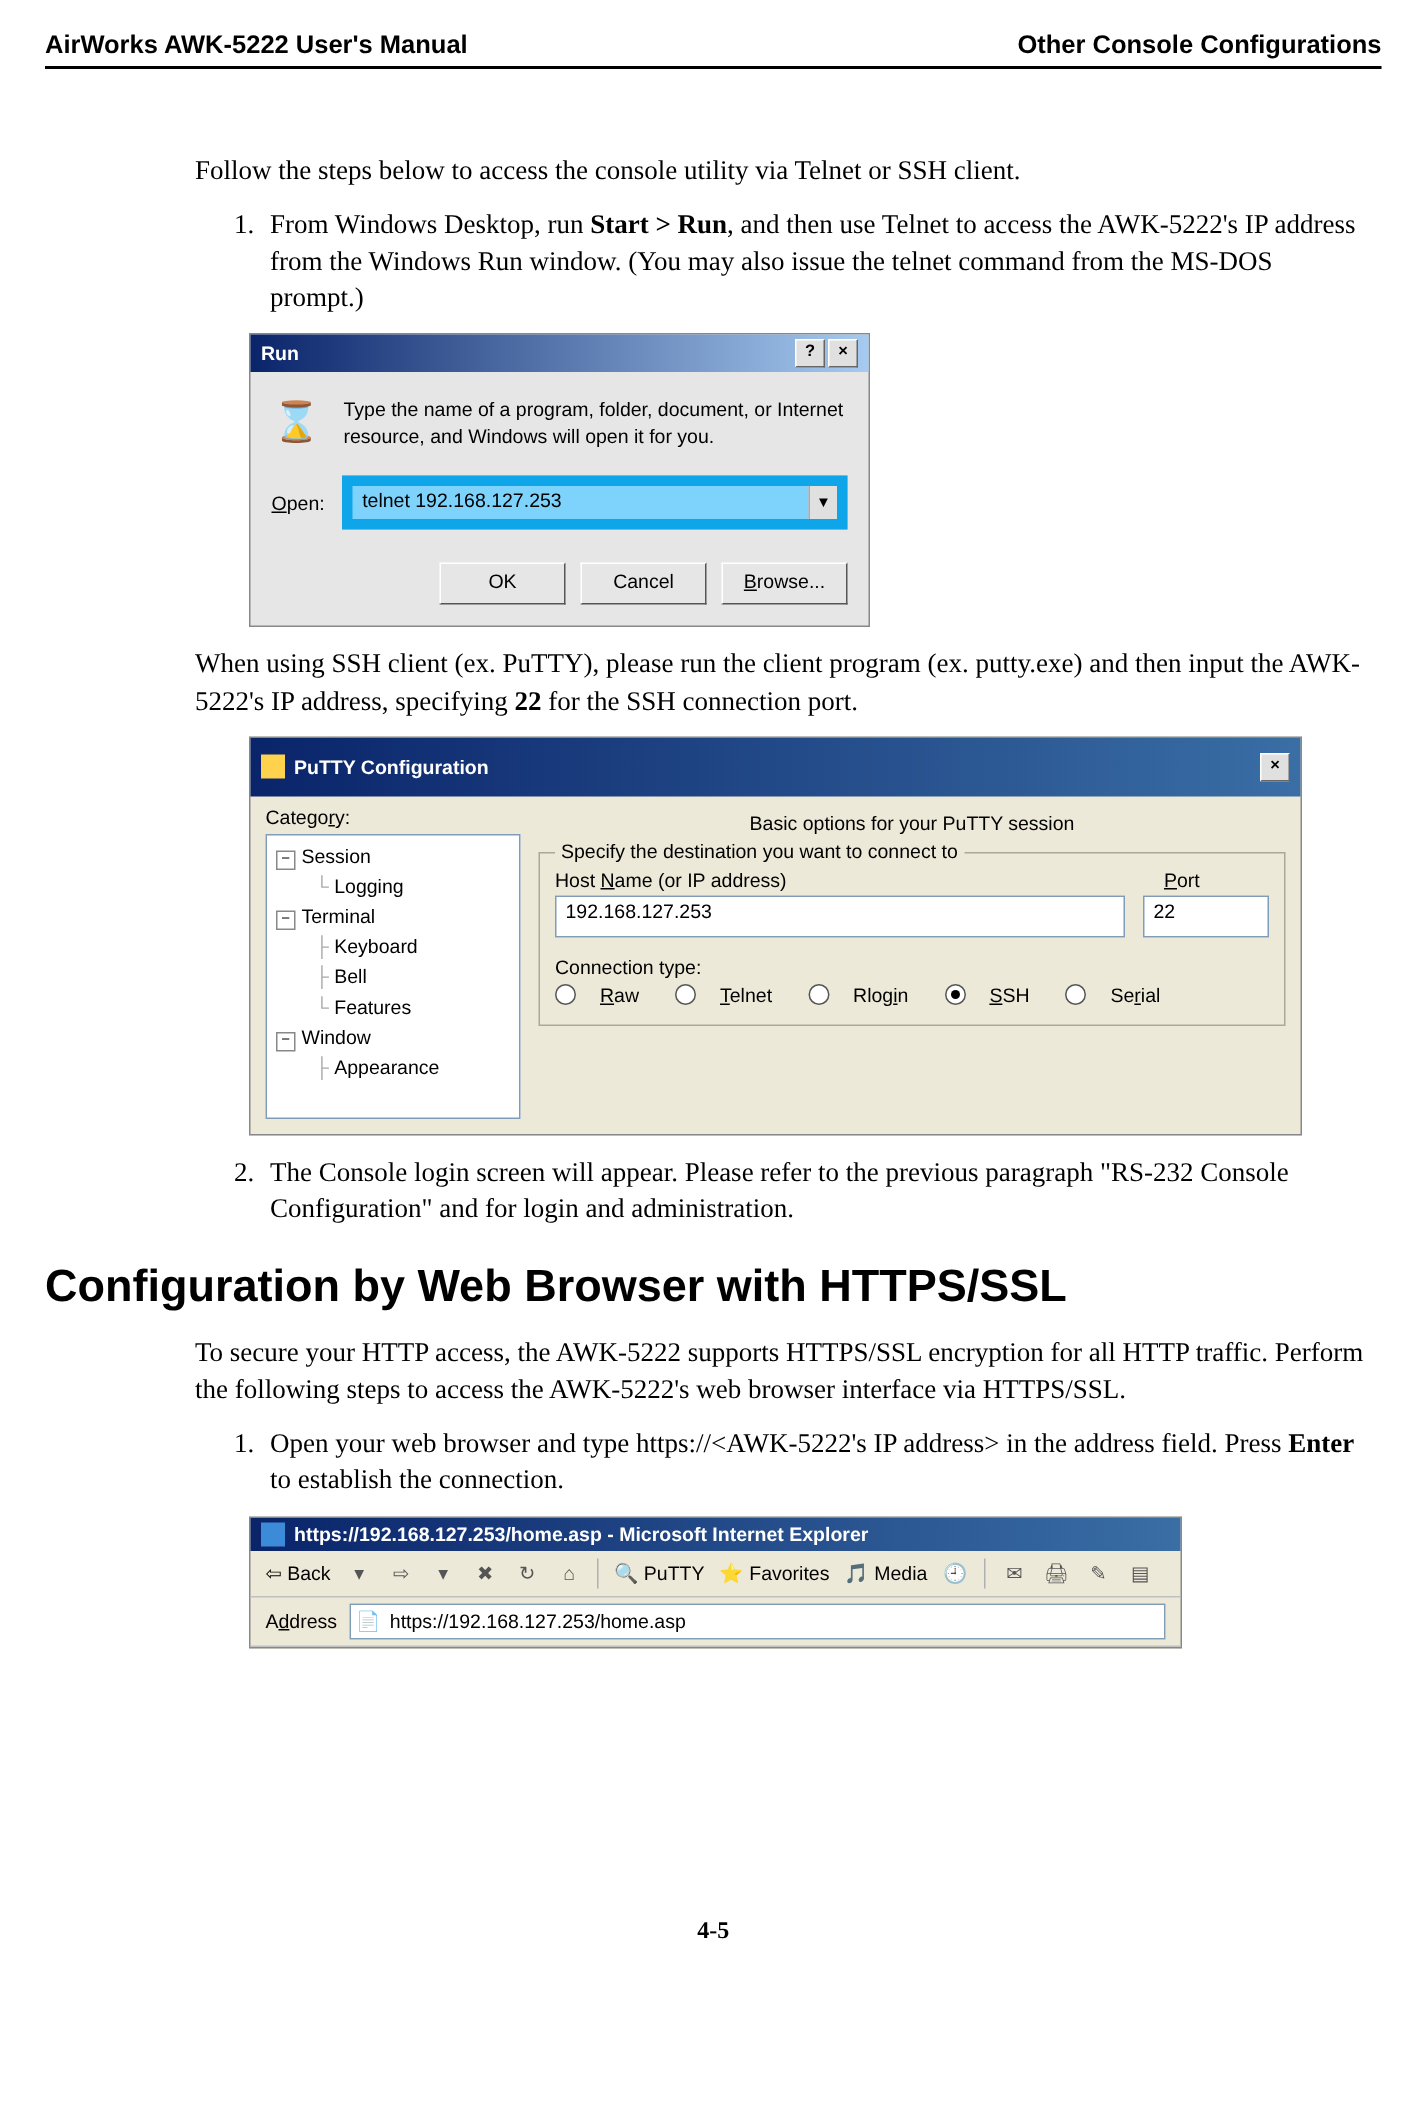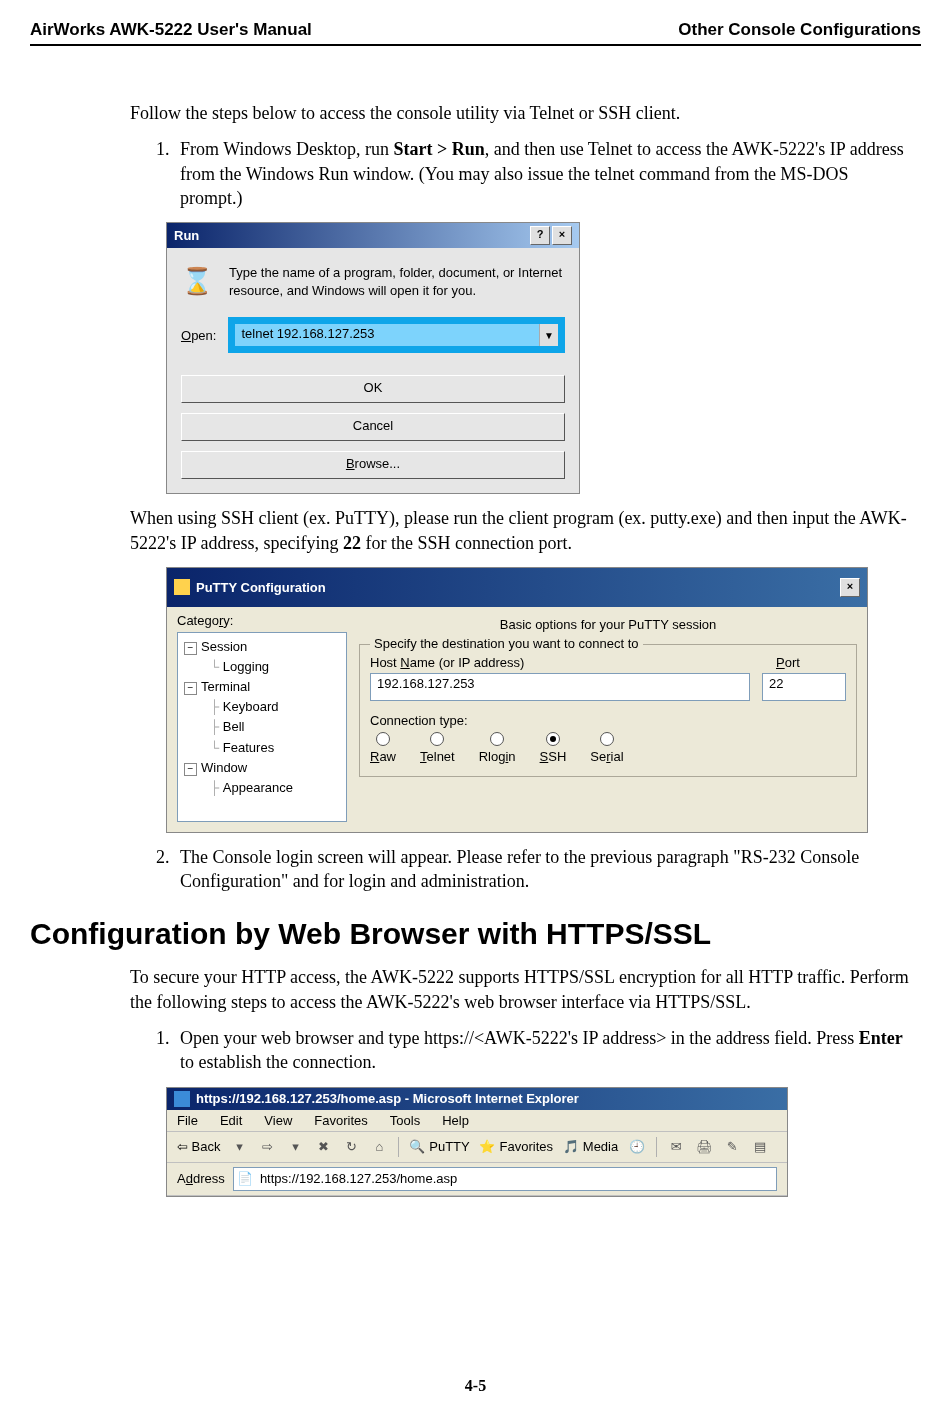--- a/index.html
+++ b/index.html
@@ -131,21 +131,20 @@
     border-left: 1px solid #aaa;
     display: flex;
     align-items: center;
     justify-content: center;
     font-size: 10px;
   }
   .run-btn-row {
     display: flex;
     justify-content: flex-end;
     gap: 10px;
-    flex-direction: column;
   }
   .dlg-btn {
     min-width: 82px;
     height: 26px;
     background: #e6e6e6;
     border: 1px solid #fff;
     border-right-color: #555;
     border-bottom-color: #555;
     font-size: 13px;
     text-align: center;
@@ -259,22 +258,21 @@
   }
   .radio-row {
     display: flex;
     gap: 24px;
     font-size: 13px;
     align-items: center;
   }
   .radio {
     display: inline-flex;
     align-items: center;
-    gap: 3px;
-    flex-direction: column;
+    gap: 16px;
   }
   .radio .dot {
     width: 12px; height: 12px;
     border: 1px solid #555;
     border-radius: 50%;
     background: #fff;
     display: inline-flex;
     align-items: center;
     justify-content: center;
   }
@@ -493,28 +491,20 @@
       <li>
         <span>Open your web browser and type https://&lt;AWK-5222's IP address&gt; in the address field. Press </span><strong>Enter</strong><span> to establish the connection.</span>
       </li>
     </ol>
 
     <div class="figure ie">
       <div class="ie-title">
         <span class="ie-icon"></span>
         <span>https://192.168.127.253/home.asp - Microsoft Internet Explorer</span>
       </div>
-      <div class="ie-menu">
-        <span>File</span>
-        <span>Edit</span>
-        <span>View</span>
-        <span>Favorites</span>
-        <span>Tools</span>
-        <span>Help</span>
-      </div>
       <div class="ie-toolbar">
         <span>⇦ <span>Back</span></span>
         <span class="tb-icon">▾</span>
         <span class="tb-icon">⇨</span>
         <span class="tb-icon">▾</span>
         <span class="tb-icon">✖</span>
         <span class="tb-icon">↻</span>
         <span class="tb-icon">⌂</span>
         <span class="sep"></span>
         <span>🔍 <span>PuTTY</span></span>

